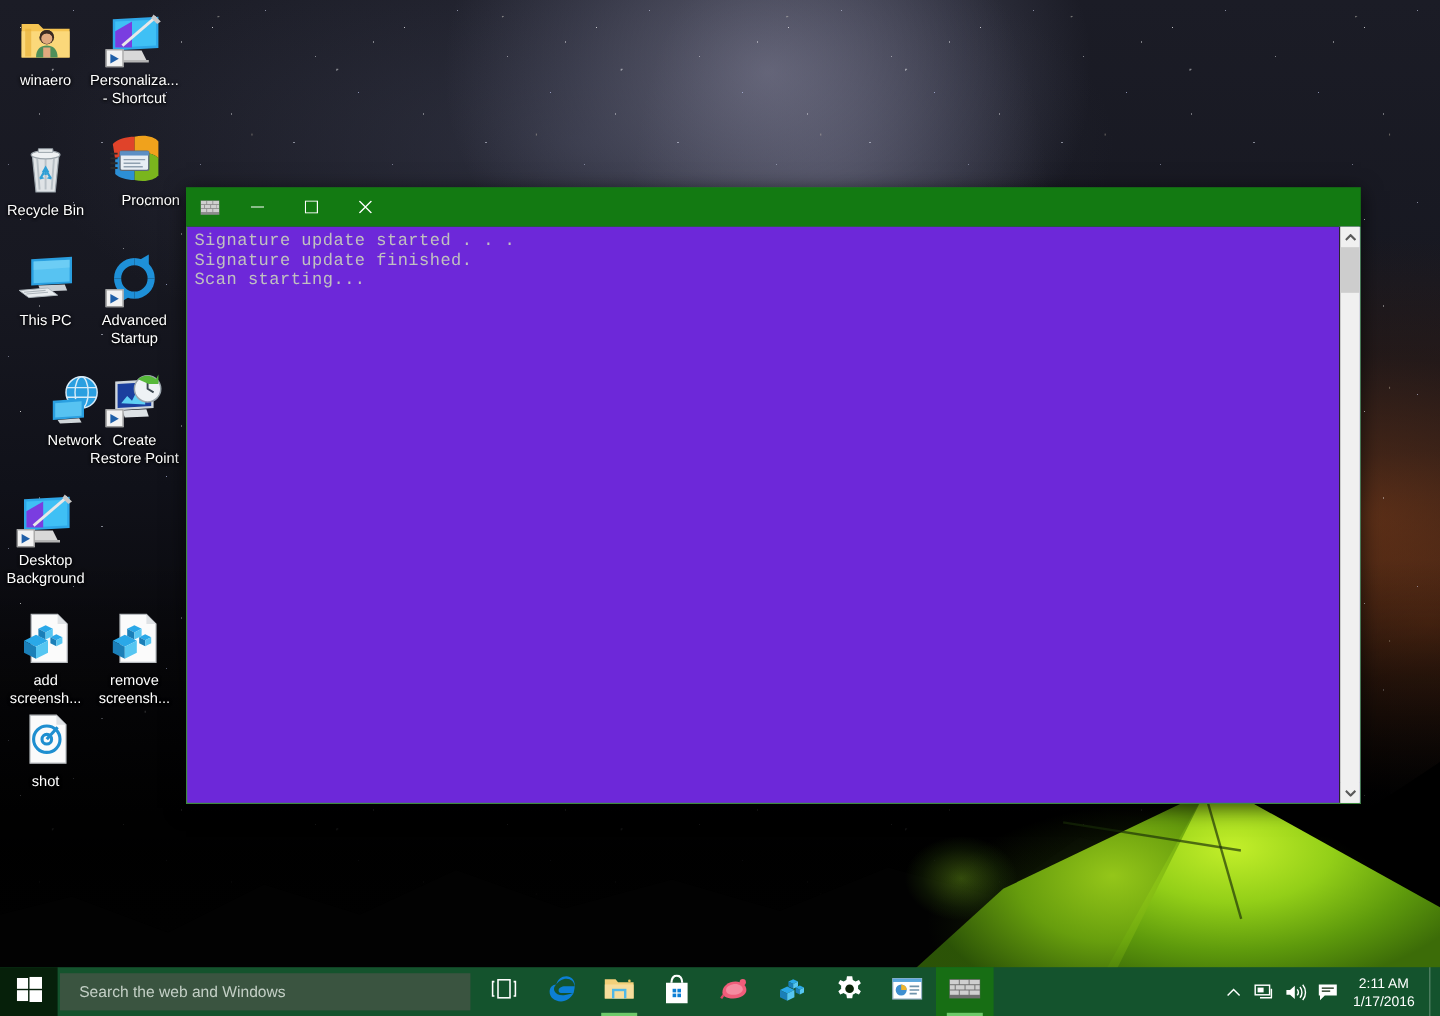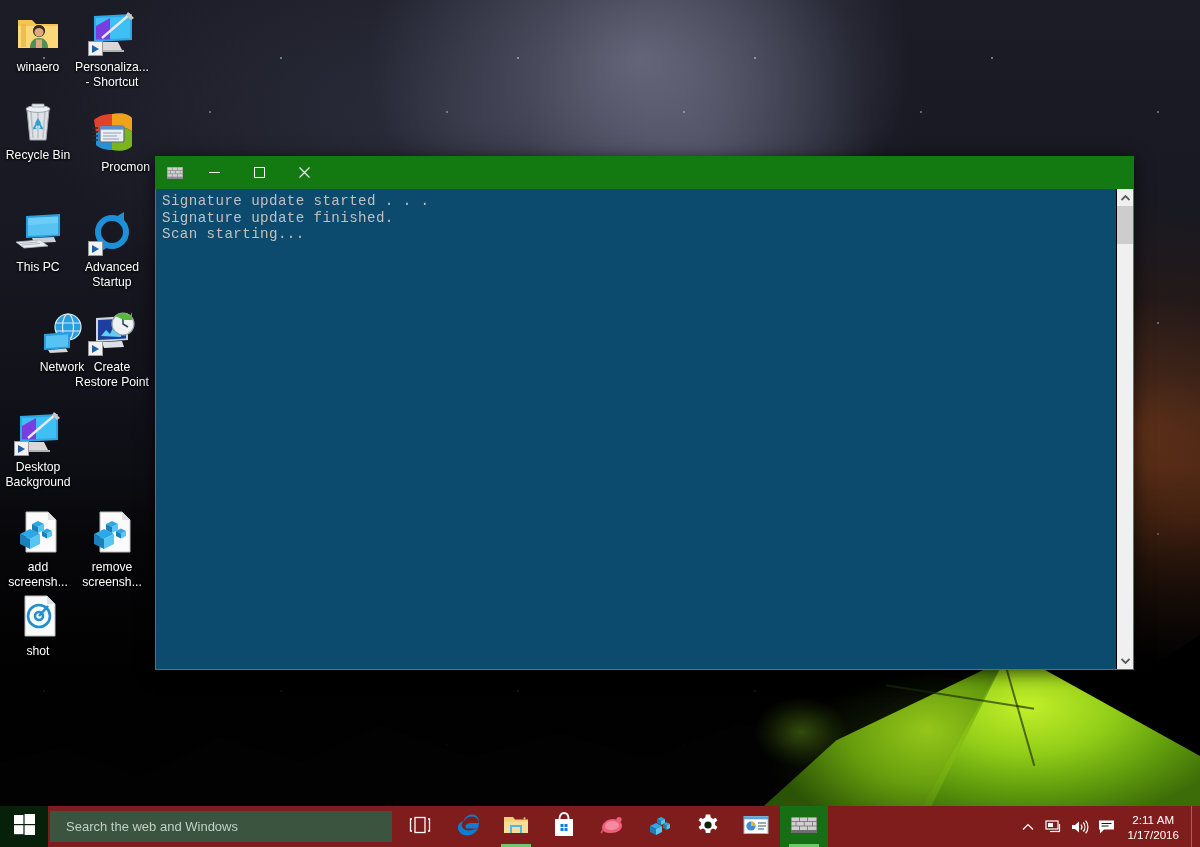--- a/index.html
+++ b/index.html
@@ -161,21 +161,21 @@
   }
   .tb-btns { display: flex; height: 33px; flex: 0 0 auto; }
   .tb-btn {
     width: 45px; height: 33px;
     display: flex; align-items: center; justify-content: center;
   }
 
   .console-body {
     position: relative;
     height: 481px;
-    background: #0c4a6e;
+    background: #6d28d9;
     border: 1px solid #3f8a3d;
     border-top: none;
     box-sizing: border-box;
     display: flex;
   }
   .console-text {
     flex: 1 1 auto;
     padding: 4px 0 0 6px;
     font-family: "Liberation Mono", "DejaVu Sans Mono", monospace;
     font-size: 14.2px;
@@ -205,21 +205,21 @@
     position: absolute; left: 0; top: 0;
     width: 100%; height: 38px;
     background: #cdcdcd;
   }
 
   
   #taskbar {
     position: absolute;
     left: 0; bottom: 0;
     width: 1200px; height: 41px;
-    background: #7f1d1d;
+    background: #14532d;
     display: flex;
     align-items: center;
     color: #fff;
   }
   .start-btn {
     width: 48px; height: 41px;
     display: flex; align-items: center; justify-content: center;
     flex: 0 0 auto;
     background: #06200a;
   }
@@ -322,21 +322,21 @@
           <path d="M10,34 L30,34 L34,42 L14,42 Z" fill="#d8d8d8"></path>
           <path d="M12,42 L36,42 L36,44 L12,44 Z" fill="#b4b4b4"></path>
           <path d="M14,30 L42,6" stroke="#e8e8e8" stroke-width="2.4" fill="none"></path>
           <path d="M40,4 L46,10 L43,12 L38,7 Z" fill="#c8c8c8"></path>
         </svg>
         <span class="shortcut-arrow"></span>
       </div>
       <span class="lbl">Personaliza... - Shortcut</span>
     </div>
 
-    <div class="dicon" style="left:0px;top:96px;">
+    <div class="dicon" style="left:0px;top:116px;">
       <div class="glyph">
         <svg viewBox="0 0 48 48" width="48" height="48">
           <path d="M13,14 L35,14 L32,44 L16,44 Z" fill="#dfe3e6"></path>
           <path d="M13,14 L35,14 L32,44 L16,44 Z" fill="none" stroke="#9aa3aa" stroke-width="1"></path>
           <path d="M17,16 L19,42" stroke="#b9c1c7" stroke-width="1.6"></path>
           <path d="M24,16 L24,42" stroke="#b9c1c7" stroke-width="1.6"></path>
           <path d="M31,16 L29,42" stroke="#b9c1c7" stroke-width="1.6"></path>
           <ellipse cx="24" cy="13" rx="12" ry="3.4" fill="#eef1f3" stroke="#9aa3aa" stroke-width="1"></ellipse>
           <path d="M18,8 L30,8 L30,11 L18,11 Z" fill="#e6eaec" stroke="#9aa3aa" stroke-width=".8"></path>
           <g fill="#2f9fd6">

